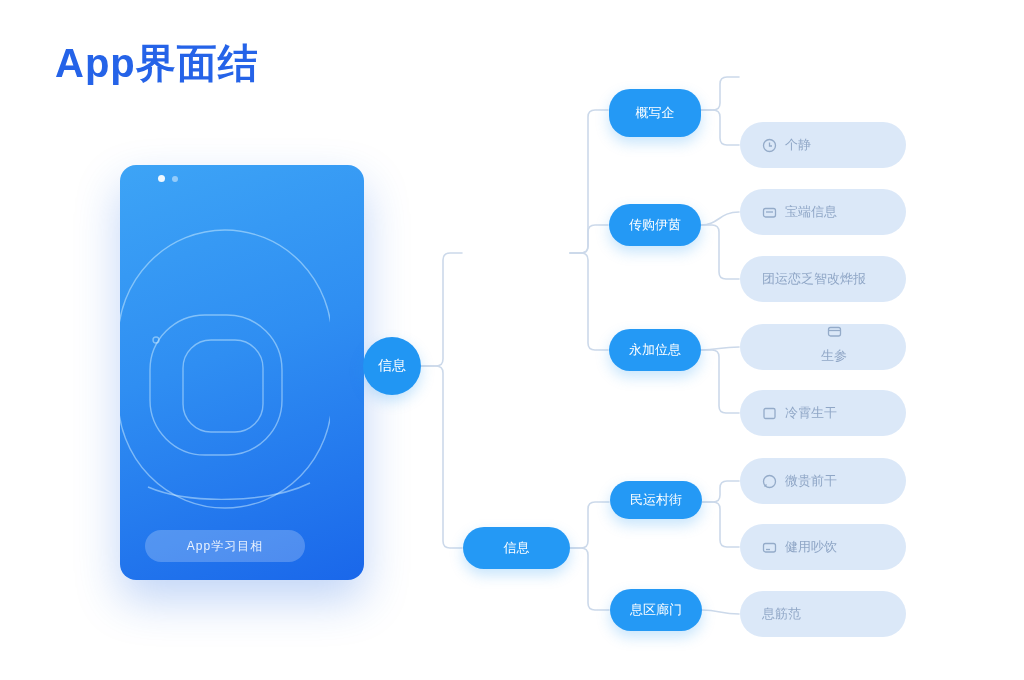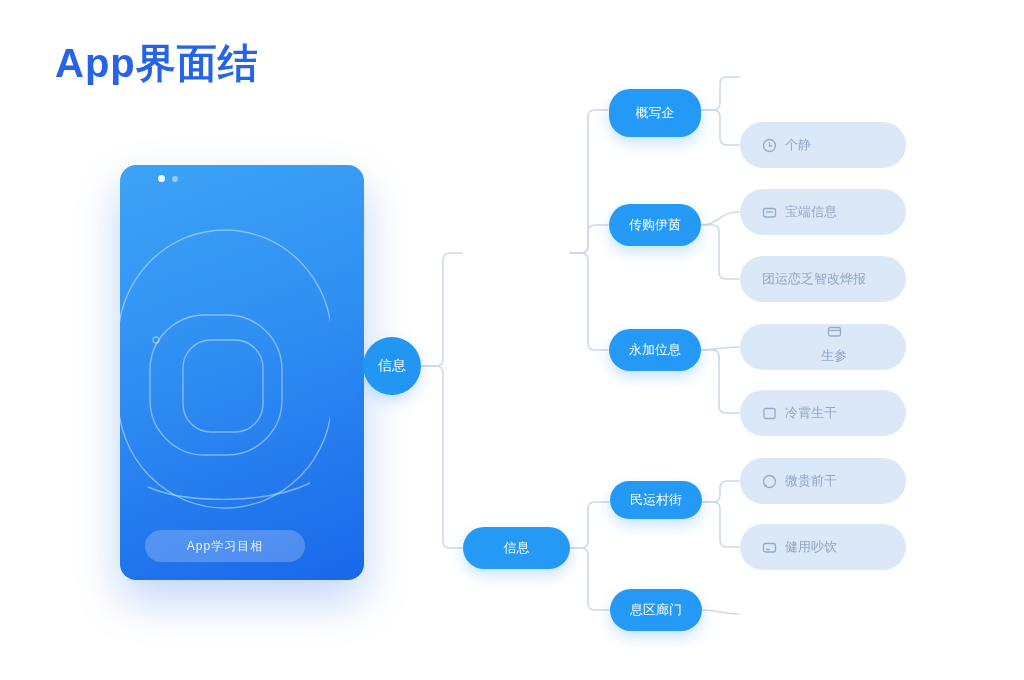--- a/index.html
+++ b/index.html
@@ -177,14 +177,17 @@
   <div class="leaf l8">
     <span class="ic">
       <svg viewBox="0 0 15 15">
           <rect x="1.5" y="3.5" width="12" height="8.5" rx="2"></rect>
           <path d="M4 9.5 L8 9.5"></path>
         </svg>
     </span>
     <span>健用吵饮</span>
   </div>
 
+  <div class="leaf l9">
+    <span>息筋范</span>
+  </div>
 
 </div>
 
 </body></html>

